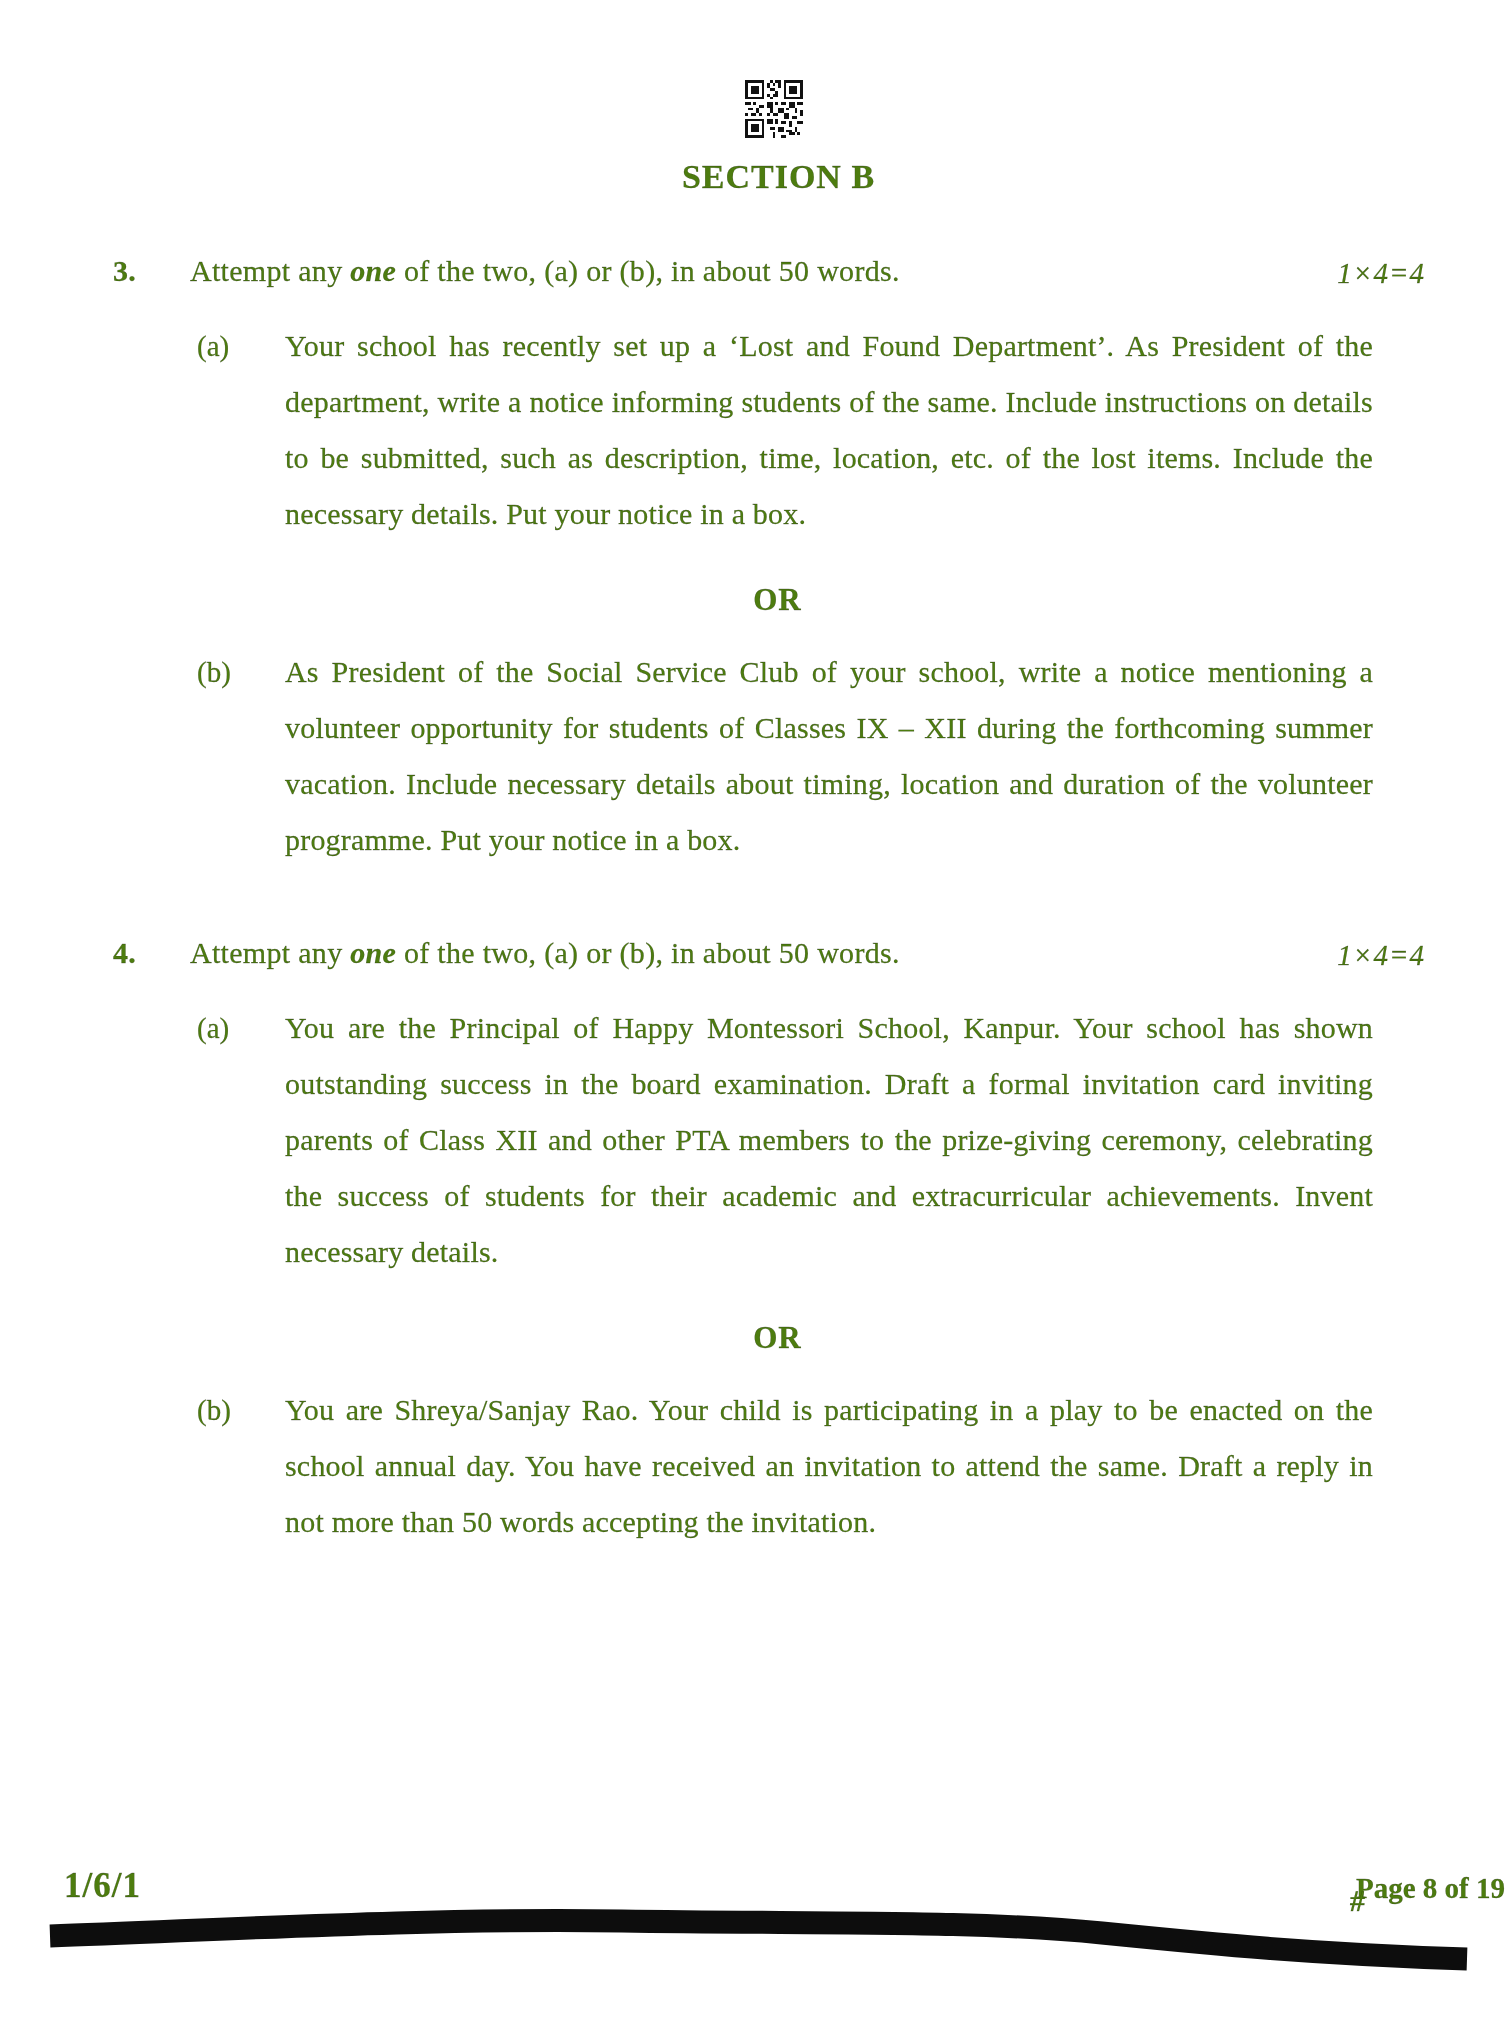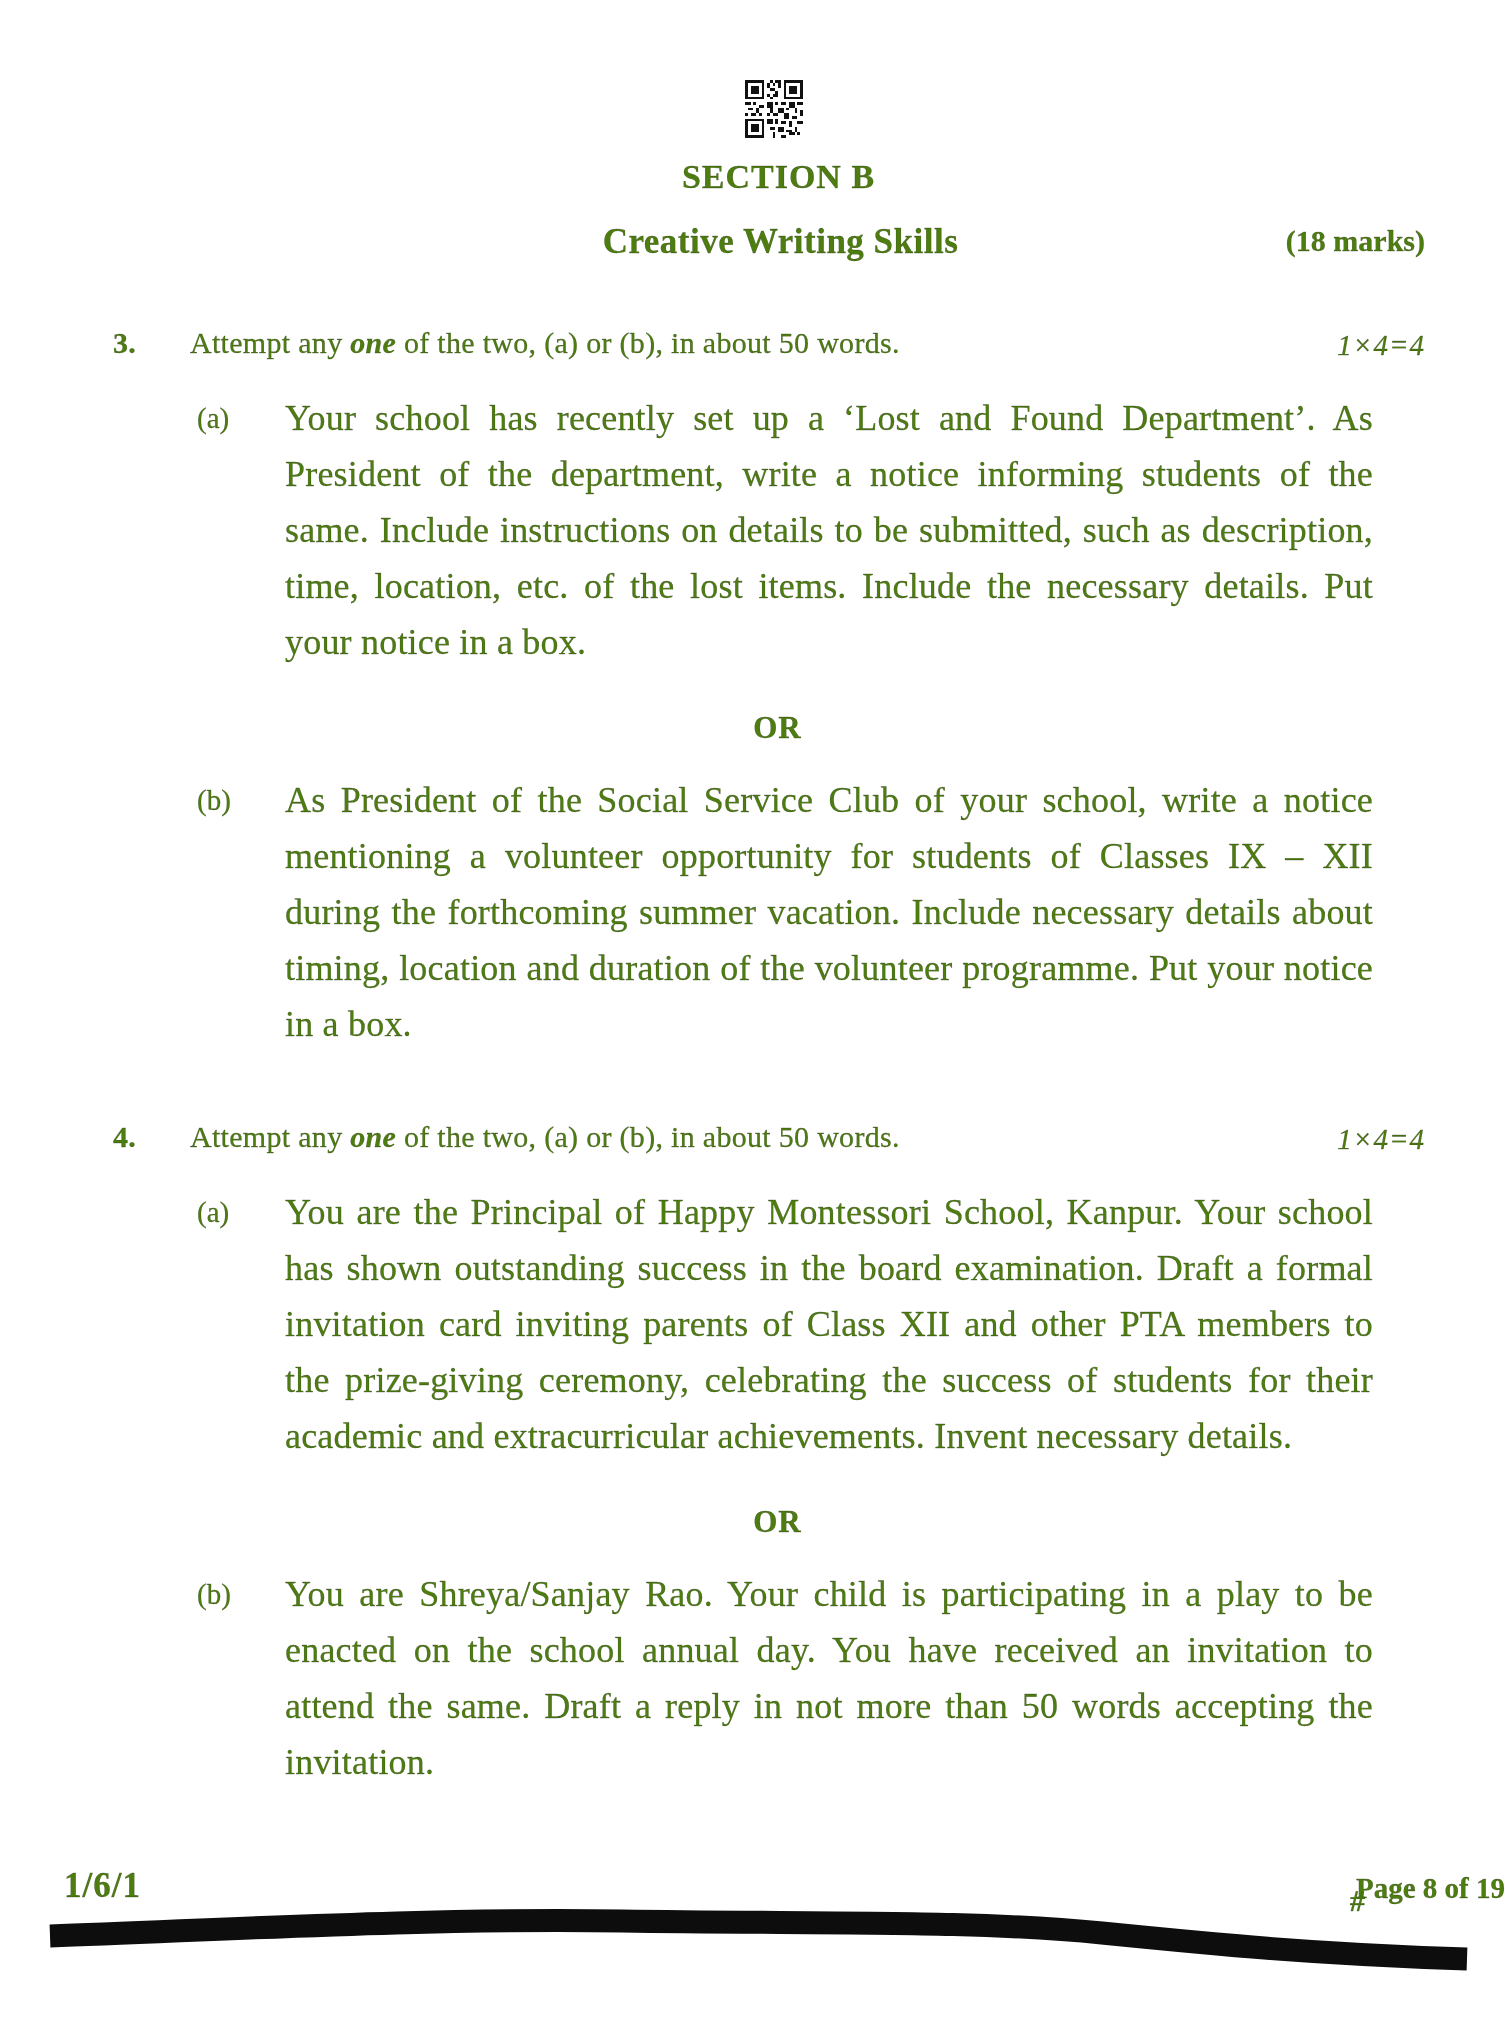--- a/index.html
+++ b/index.html
@@ -89,21 +89,21 @@
     margin-top: 26px;
   }
   .option-label {
     width: 88px;
     flex-shrink: 0;
     font-size: 29px;
     line-height: 56px;
   }
   .option-text {
     width: 1088px;
-    font-size: 36px;
+    font-size: 30px;
     line-height: 56px;
     text-align: justify;
     letter-spacing: 0.2px;
   }
   .or-divider {
     margin-top: 40px;
     margin-bottom: 2px;
     text-align: center;
     transform: translateX(25px);
     font-size: 31px;
@@ -208,24 +208,20 @@
       <rect x="18" y="17" width="1" height="2"></rect>
         <rect x="10" y="19" width="1" height="2"></rect>
         <rect x="13" y="20" width="2" height="1"></rect>
       <rect x="16" y="19" width="2" height="1"></rect>
         <rect x="19" y="19" width="1" height="1"></rect>
     </g>
   </svg>
 
   <div class="section-title">SECTION B</div>
 
-  <div class="subtitle-row">
-    <div class="section-subtitle">Creative Writing Skills</div>
-    <div class="section-marks">(18 marks)</div>
-  </div>
 
   <div class="q-block">
     <div class="q-row">
       <span class="q-num">3.</span>
       <span><span>Attempt any </span><span class="q-em">one</span><span> of the two, (a) or (b), in about 50 words.</span></span>
       <span class="q-marks">1×4=4</span>
     </div>
 
     <div class="option">
       <div class="option-label">(a)</div>

